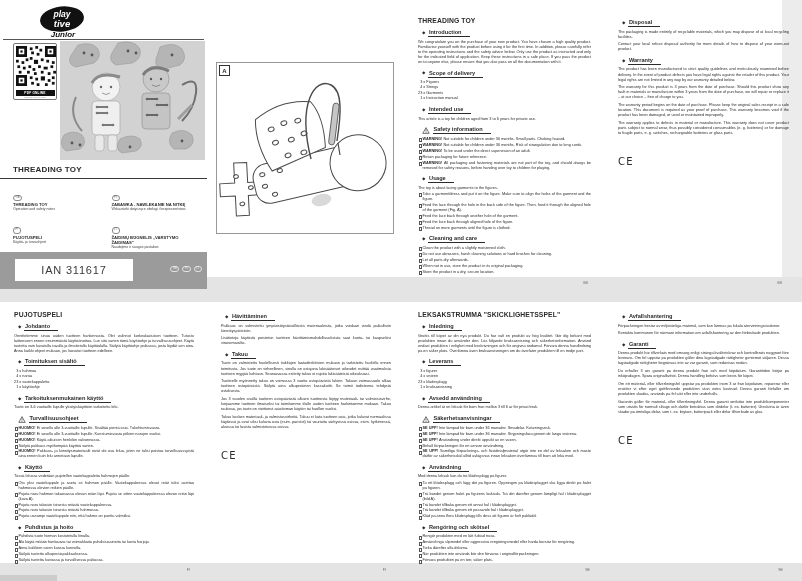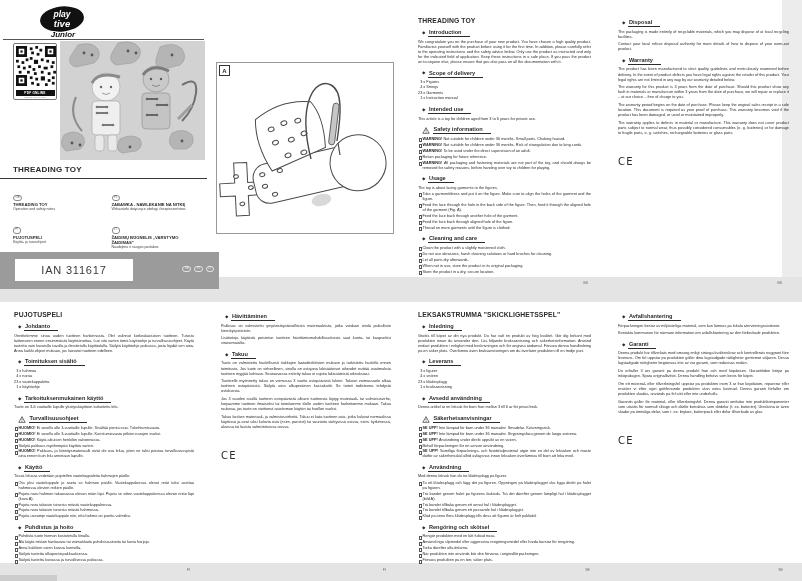--- a/index.html
+++ b/index.html
@@ -36,21 +36,21 @@
   #qr-label{background:#111;color:#fff;font-size:3.2px;font-weight:bold;text-align:center;line-height:2;letter-spacing:.2px;}
   #qr-caption{font-size:2.3px;color:#888;text-align:center;line-height:1.4;}
   #photo{position:absolute;left:60px;top:41px;width:145px;height:119px;background:#d4d4d4;}
   #cover-title{position:absolute;left:13px;top:165px;font-size:8px;font-weight:bold;letter-spacing:.2px;}
   #title-rule{position:absolute;left:0;top:177.5px;width:207px;height:1.1px;background:#3a3a3a;}
   #lang-grid{position:absolute;left:13px;top:184px;width:188px;display:grid;grid-template-columns:1fr 1fr;column-gap:9px;}
   .lang-entry{margin-bottom:4.5px;}
   .pill{display:inline-block;border:.5px solid #8a8a8a;border-radius:3px;padding:0 1.6px;font-size:2.7px;line-height:1.6;color:#666;margin-bottom:.8px;}
   .lt-title{font-size:4.2px;font-weight:bold;line-height:1.25;}
   .lt-sub{font-size:3.5px;line-height:1.3;color:#444;}
-  #ian-band{position:absolute;left:0;top:252px;width:207px;height:37px;background:#9b9b9b;padding-left:12px;}
+  #ian-band{position:absolute;left:0;top:252px;width:207px;height:37px;background:#9b9b9b;}
   #ian-box{position:absolute;left:15px;top:7px;width:118px;height:22px;background:#fff;display:flex;align-items:center;justify-content:center;font-size:11px;letter-spacing:.8px;color:#3a3a3a;}
   #ian-badges{position:absolute;right:5px;top:14px;display:flex;gap:3px;}
   .pill-light{border-color:#e2e2e2;color:#eee;}
 
   
   #figp{position:absolute;left:207px;top:0;width:197px;height:277px;}
   #fig-frame{position:absolute;left:9px;top:62px;width:178px;height:172px;border:.7px solid #999;background:#fff;box-sizing:border-box;}
   #fig-label{position:absolute;left:2px;top:2px;width:9px;height:9px;border:.9px solid #333;font-size:6px;font-weight:bold;display:flex;align-items:center;justify-content:center;background:#fff;}
 
   

